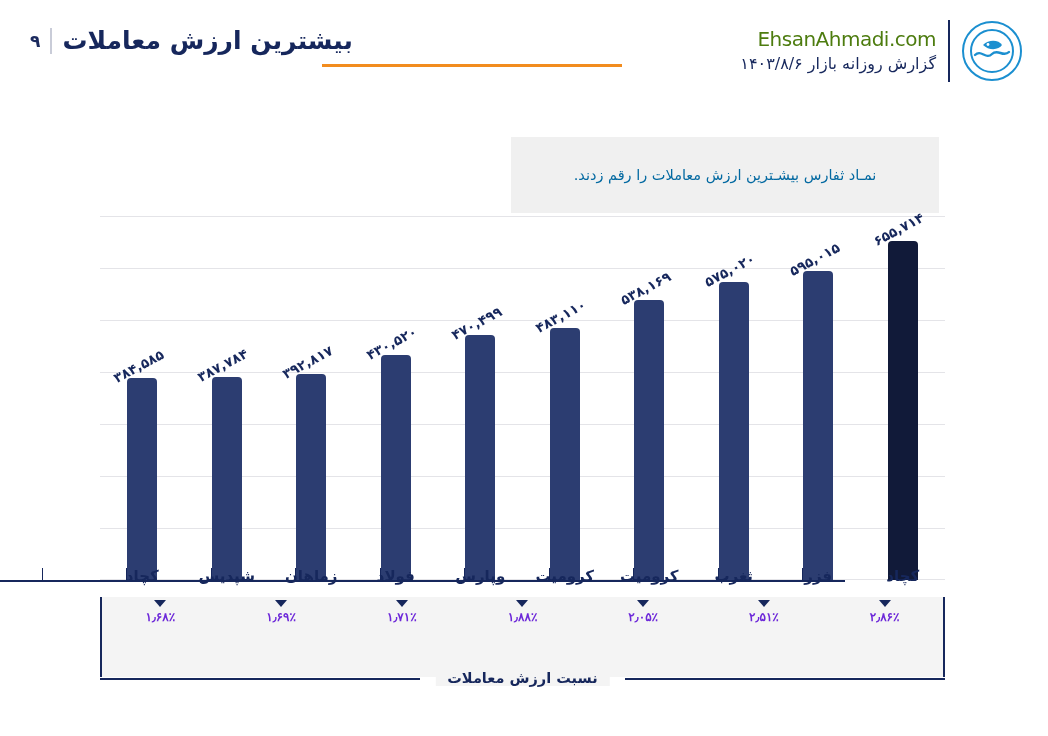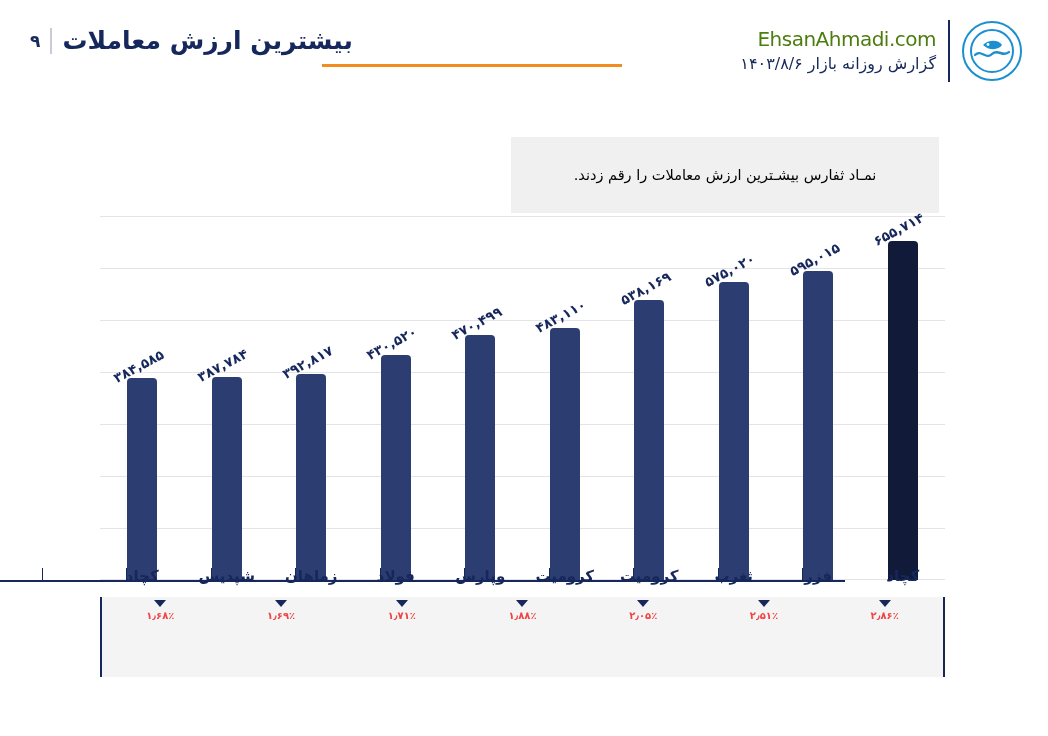--- a/index.html
+++ b/index.html
@@ -65,21 +65,21 @@
     width:2px;height:62px;background:#16275c;
   }
 
   
   .note-box{
     position:absolute;top:137px;left:511px;width:428px;height:76px;
     background:#f0f0f0;
     display:flex;align-items:center;justify-content:center;
   }
   .note-text{
-    font-size:14.5px;color:#000000;direction:rtl;text-align:center;
+    font-size:14.5px;color:#0369a1;direction:rtl;text-align:center;
     padding:0 14px;line-height:1.7;
   }
 
   
   .chart-area{
     position:absolute;left:100px;top:170px;width:845px;height:410px;
   }
   .gridlines{
     position:absolute;inset:0;
   }
@@ -147,21 +147,21 @@
   }
   .pct{
     flex:1 1 0;text-align:center;
     display:flex;flex-direction:column;align-items:center;gap:3px;
   }
   .caret{
     width:0;height:0;border-left:6px solid transparent;border-right:6px solid transparent;
     border-top:7px solid #16275c;
   }
   .pct-val{
-    font-size:10px;color:#ef4444;font-weight:bold;direction:ltr;
+    font-size:12px;color:#6d28d9;font-weight:bold;direction:ltr;font-family:Liberation Serif, serif;
   }
   .footer-rule{
     position:absolute;top:670px;left:100px;width:845px;height:16px;
   }
   .footer-rule .ln{
     position:absolute;top:8px;height:1.5px;background:#16275c;
   }
   .footer-rule .ln.left{left:0;width:320px;}
   .footer-rule .ln.right{right:0;width:320px;}
   .footer-caption{
@@ -315,14 +315,19 @@
       </div>
       <div class="pct">
         <div class="caret"></div>
         <div class="pct-val">۱٫۶۹٪</div>
       </div>
       <div class="pct">
         <div class="caret"></div>
         <div class="pct-val">۱٫۶۸٪</div>
       </div>
     </div>
+  <div class="footer-rule">
+    <div class="ln left"></div>
+    <div class="ln right"></div>
+    <div class="footer-caption">نسبت ارزش معاملات</div>
+  </div>
 
 </div>
 
 </body></html>

